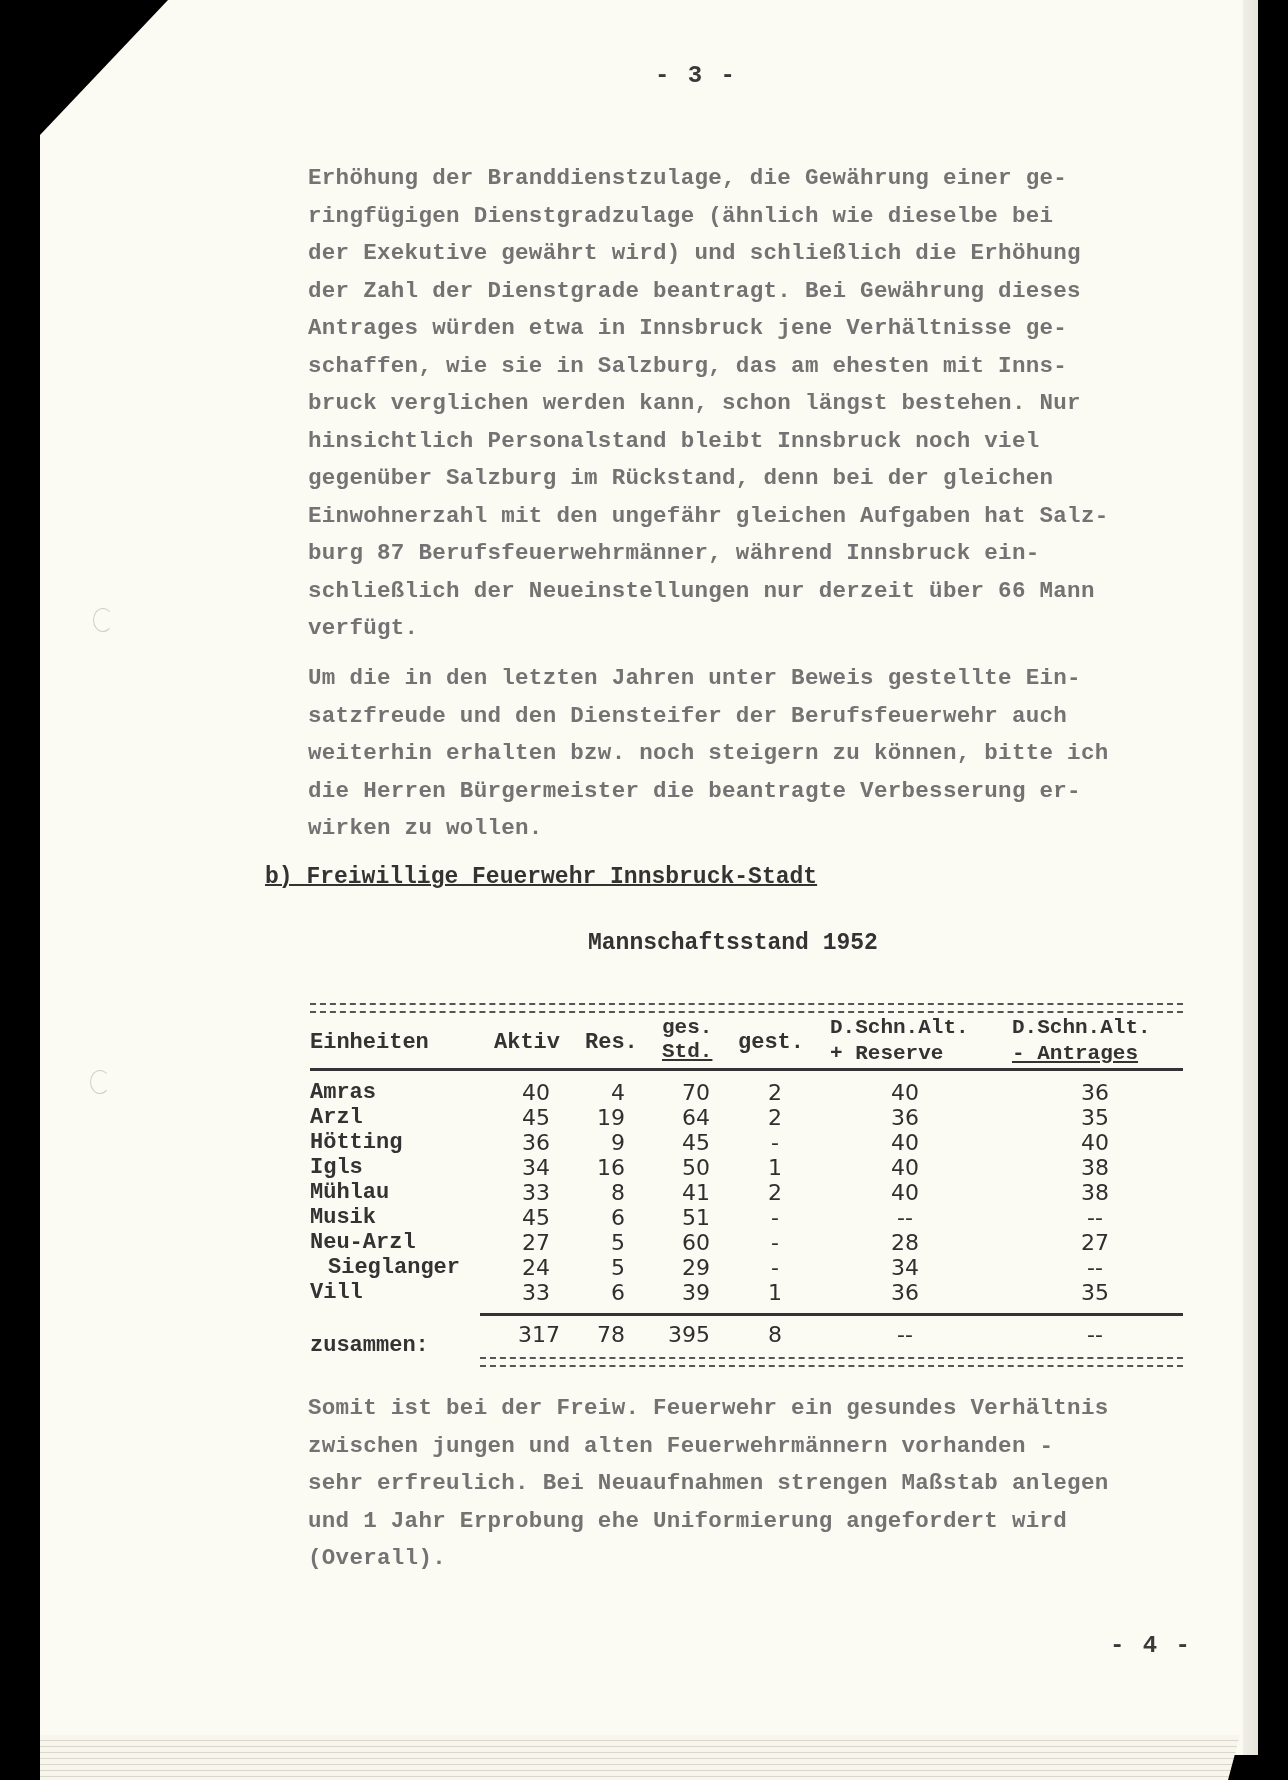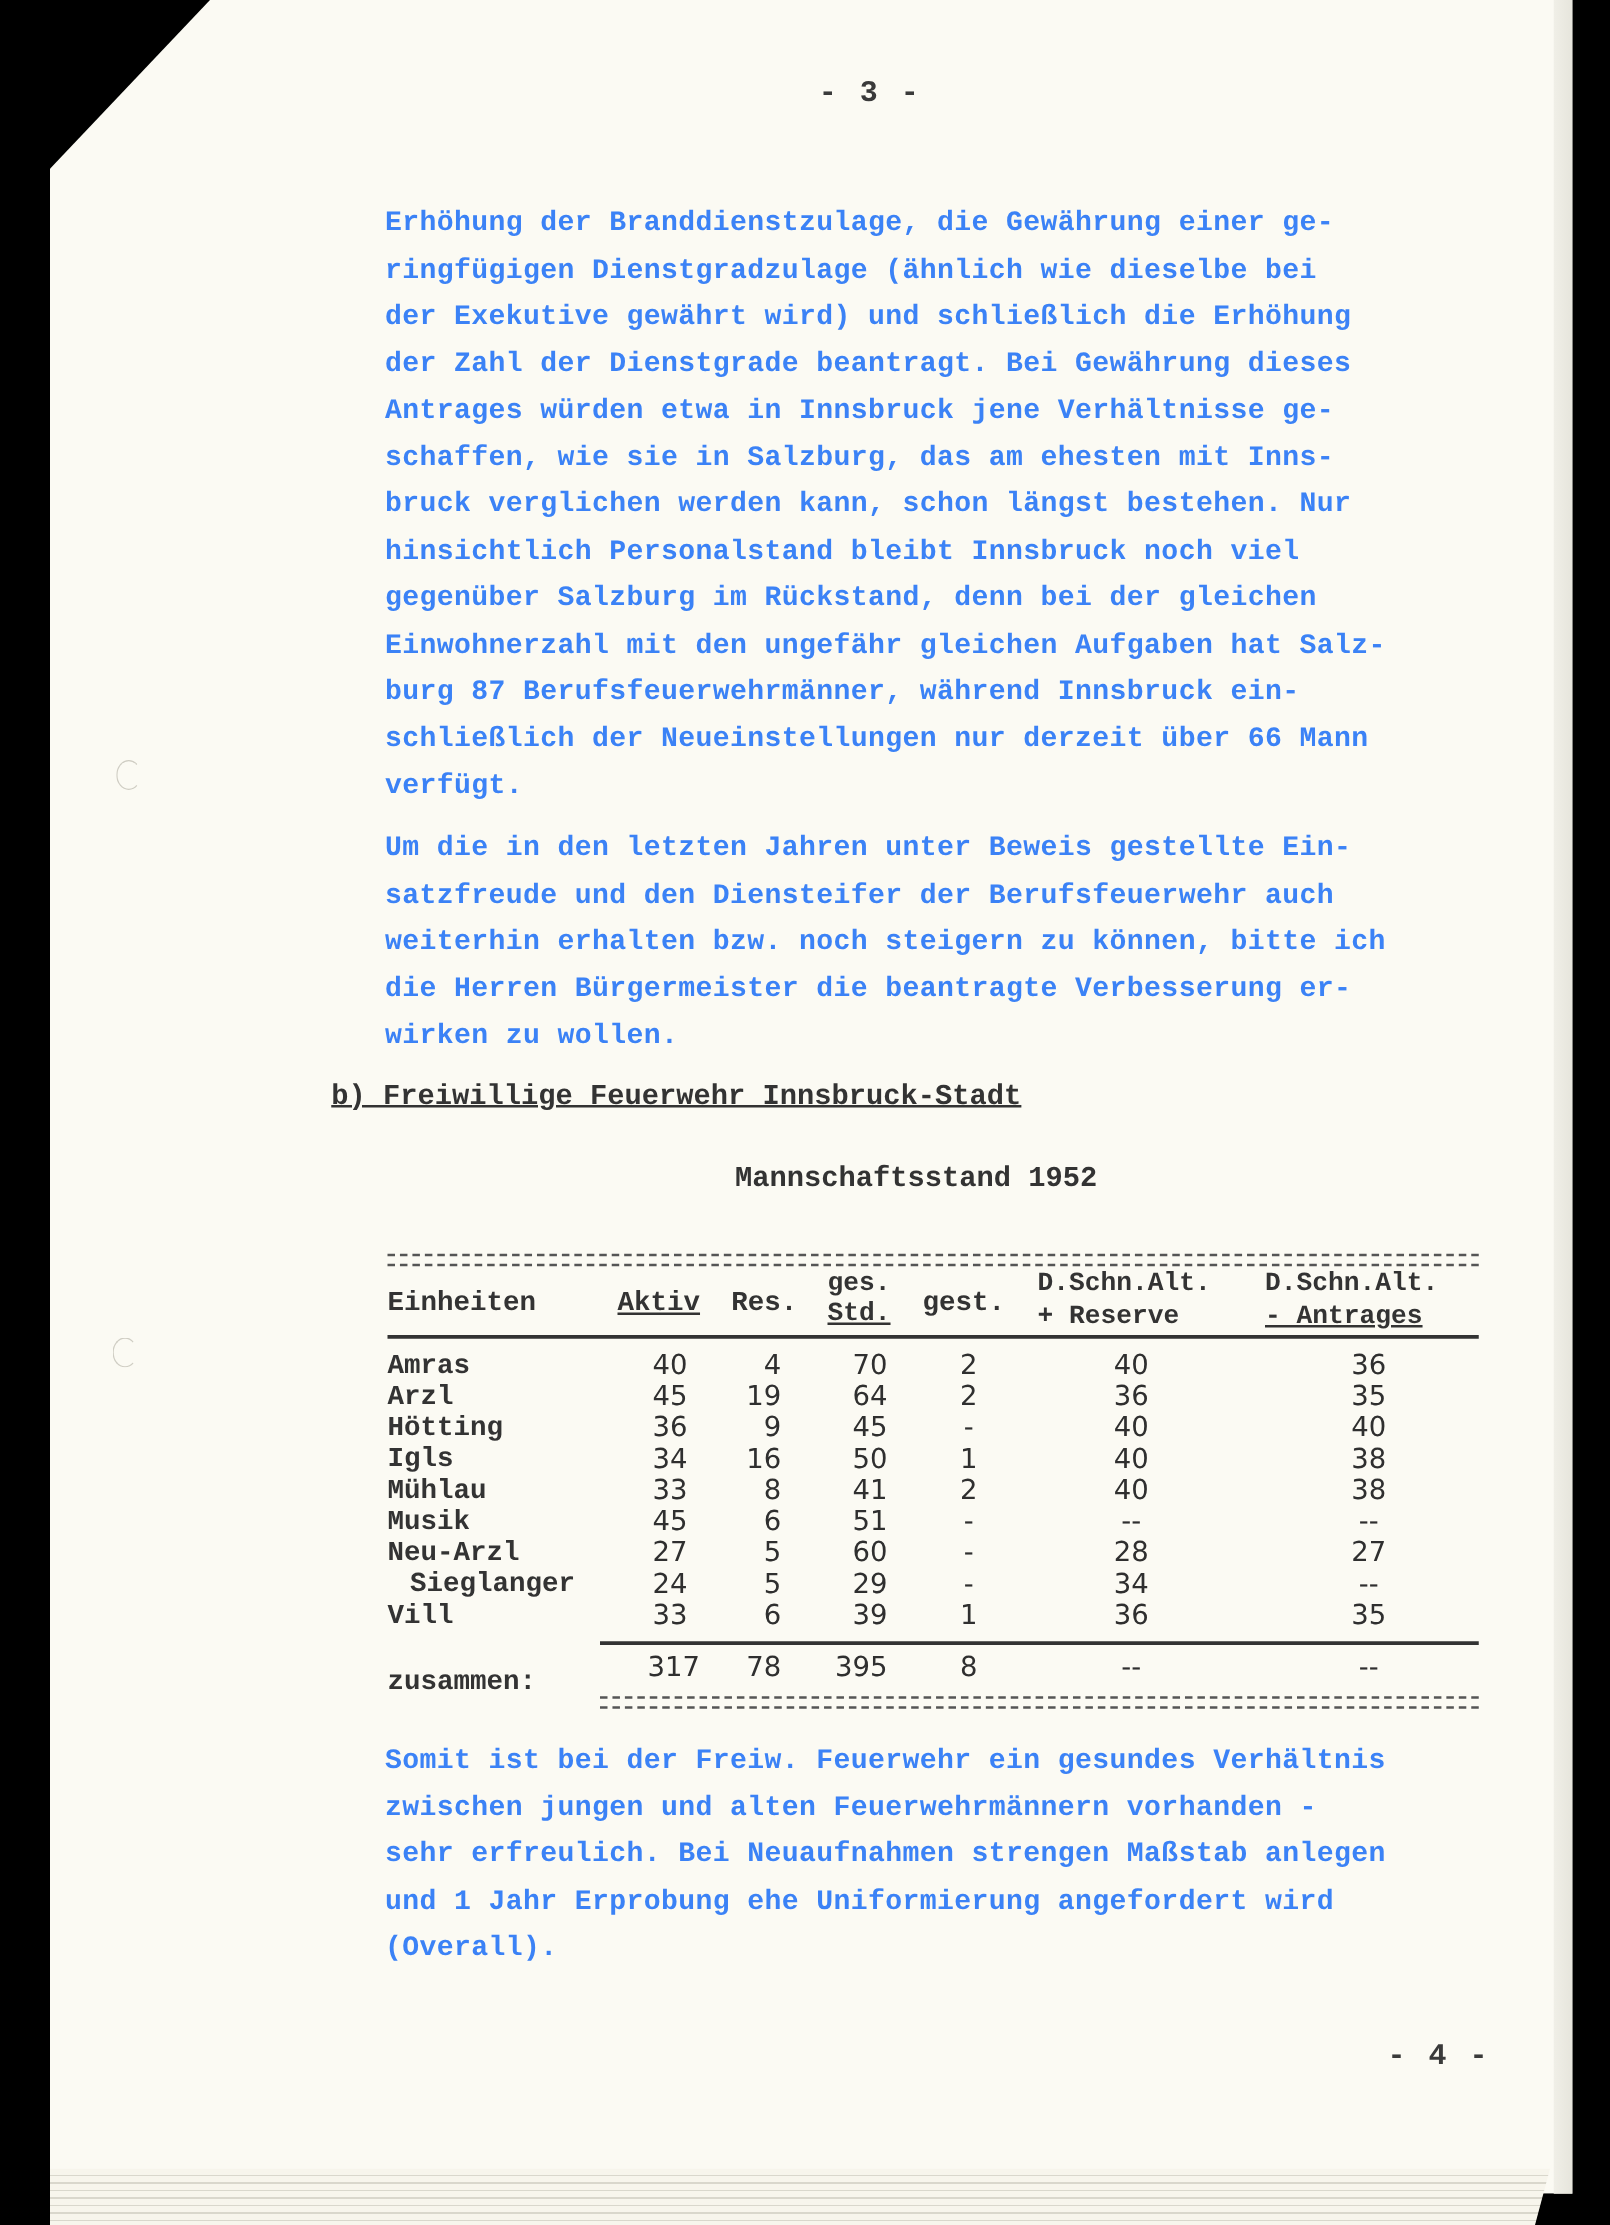--- a/index.html
+++ b/index.html
@@ -23,21 +23,21 @@
     background: repeating-linear-gradient(to bottom, #f7f5ec 0, #f7f5ec 5px, #d9d7cc 5px, #d9d7cc 6px);
     clip-path: polygon(0 0, 100% 0, 99% 100%, 0 100%);
   }
   .punch {
     position: absolute; width: 18px; height: 22px; border-radius: 50%;
     border: 1px solid #cfcdc3; border-right-color: transparent;
   }
   .page-num { position: absolute; font-size: 24px; font-weight: bold; letter-spacing: 2px; color: #3a3a3a; }
   .text {
     position: absolute; left: 308px; width: 900px;
-    font-size: 22.5px; line-height: 37.5px; font-weight: bold; color: #3b82f6;
+    font-size: 22.5px; line-height: 37.5px; font-weight: bold; color: #737373;
     white-space: pre; letter-spacing: 0.3px;
   }
   .line { display: block; height: 37.5px; }
   .heading {
     position: absolute; left: 265px; top: 864px;
     font-size: 23px; font-weight: bold; text-decoration: underline; text-decoration-thickness: 2px;
     color: #333;
   }
   .table-title { position: absolute; left: 588px; top: 930px; font-size: 23px; font-weight: bold; color: #333; }
   .eqline {
@@ -65,21 +65,21 @@
 
 <div class="text" style="top:160px;" id="p1"><span class="line">Erhöhung der Branddienstzulage, die Gewährung einer ge-</span><span class="line">ringfügigen Dienstgradzulage (ähnlich wie dieselbe bei</span><span class="line">der Exekutive gewährt wird) und schließlich die Erhöhung</span><span class="line">der Zahl der Dienstgrade beantragt. Bei Gewährung dieses</span><span class="line">Antrages würden etwa in Innsbruck jene Verhältnisse ge-</span><span class="line">schaffen, wie sie in Salzburg, das am ehesten mit Inns-</span><span class="line">bruck verglichen werden kann, schon längst bestehen. Nur</span><span class="line">hinsichtlich Personalstand bleibt Innsbruck noch viel</span><span class="line">gegenüber Salzburg im Rückstand, denn bei der gleichen</span><span class="line">Einwohnerzahl mit den ungefähr gleichen Aufgaben hat Salz-</span><span class="line">burg 87 Berufsfeuerwehrmänner, während Innsbruck ein-</span><span class="line">schließlich der Neueinstellungen nur derzeit über 66 Mann</span><span class="line">verfügt.</span></div>
 <div class="text" style="top:660px;" id="p2"><span class="line">Um die in den letzten Jahren unter Beweis gestellte Ein-</span><span class="line">satzfreude und den Diensteifer der Berufsfeuerwehr auch</span><span class="line">weiterhin erhalten bzw. noch steigern zu können, bitte ich</span><span class="line">die Herren Bürgermeister die beantragte Verbesserung er-</span><span class="line">wirken zu wollen.</span></div>
 
 <div class="heading">b) Freiwillige Feuerwehr Innsbruck-Stadt</div>
 <div class="table-title">Mannschaftsstand 1952</div>
 
 <div class="eqline" style="top:1003px;"></div>
 
 <div class="th" style="left:310px; top:1030px;">Einheiten</div>
-<div class="th" style="left:494px; top:1030px;text-decoration:underline;">Aktiv</div>
+<div class="th" style="left:494px; top:1030px;">Aktiv</div>
 <div class="th" style="left:585px; top:1030px;">Res.</div>
 <div class="th small" style="left:662px; top:1016px;">ges.</div>
 <div class="th small" style="left:662px; top:1040px; text-decoration:underline;">Std.</div>
 <div class="th" style="left:738px; top:1030px;">gest.</div>
 <div class="th small" style="left:830px; top:1016px;">D.Schn.Alt.</div>
 <div class="th small" style="left:830px; top:1042px;">+ Reserve</div>
 <div class="th small" style="left:1012px; top:1016px;">D.Schn.Alt.</div>
 <div class="th small" style="left:1012px; top:1042px; text-decoration:underline;">- Antrages</div>
 
 <div class="rule" style="left:310px; top:1068px; width:873px;"></div>

